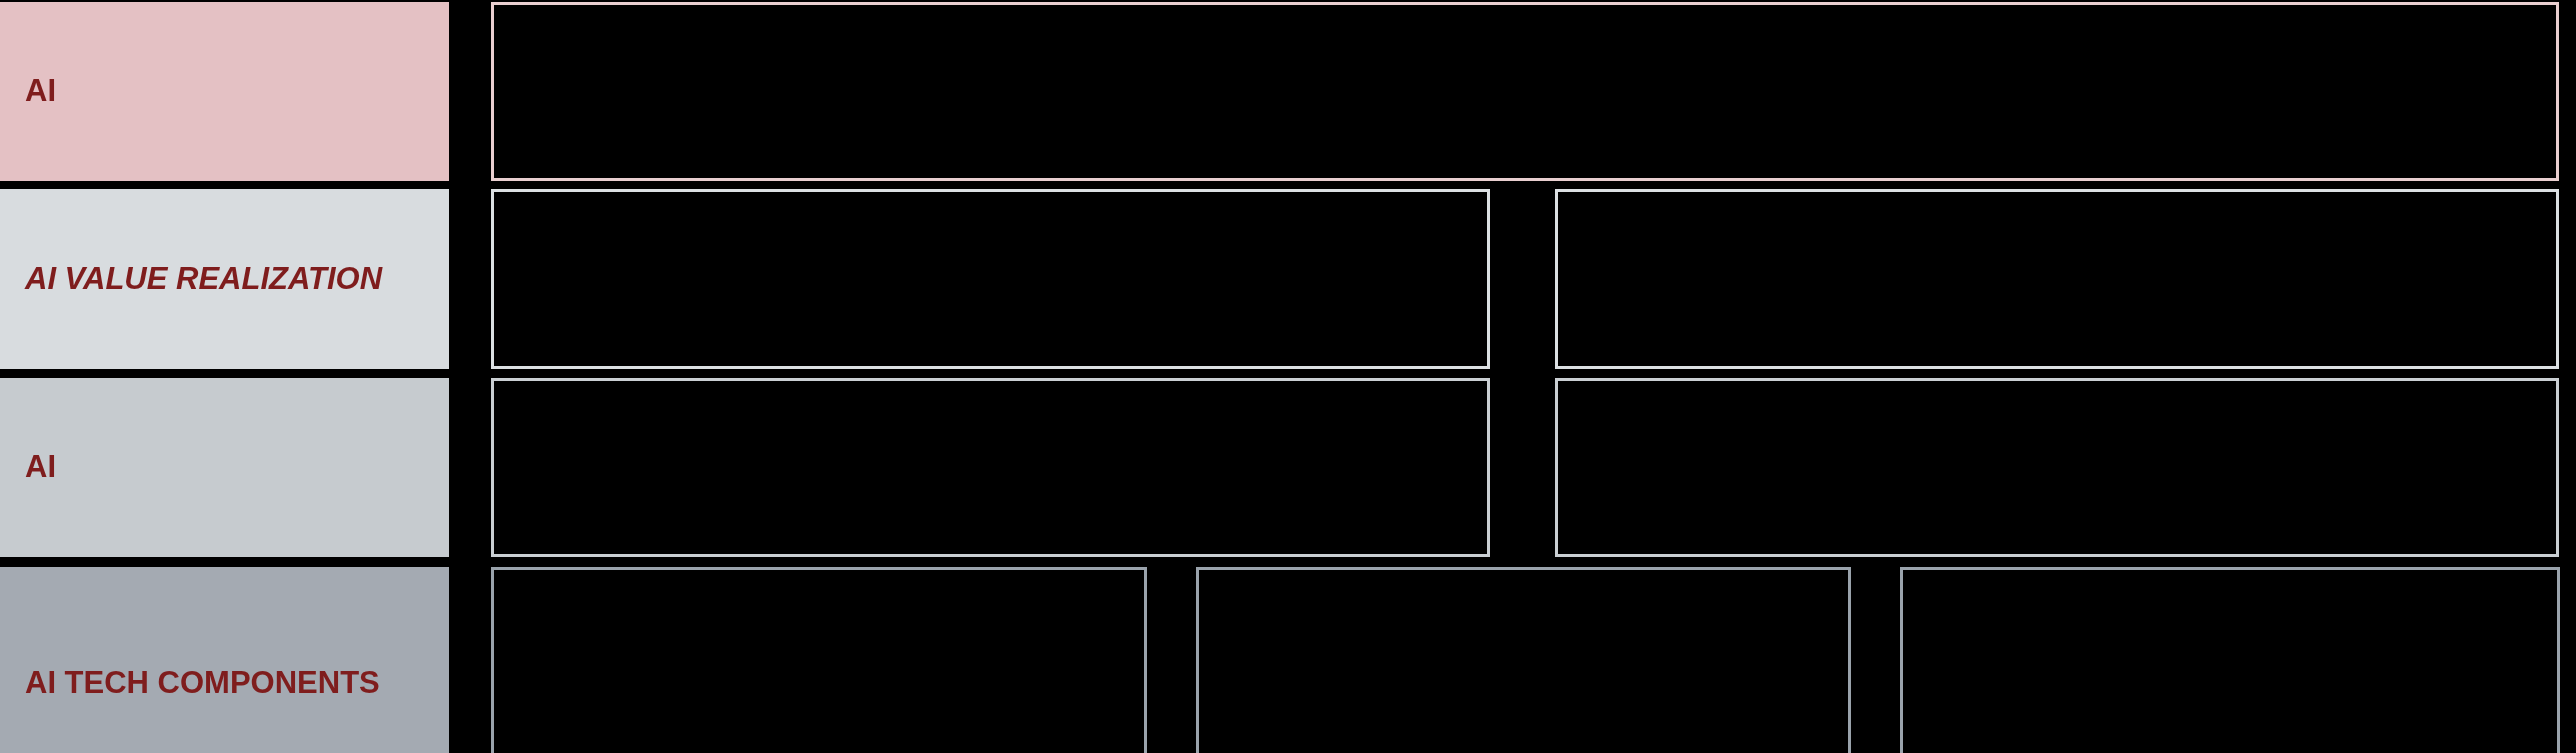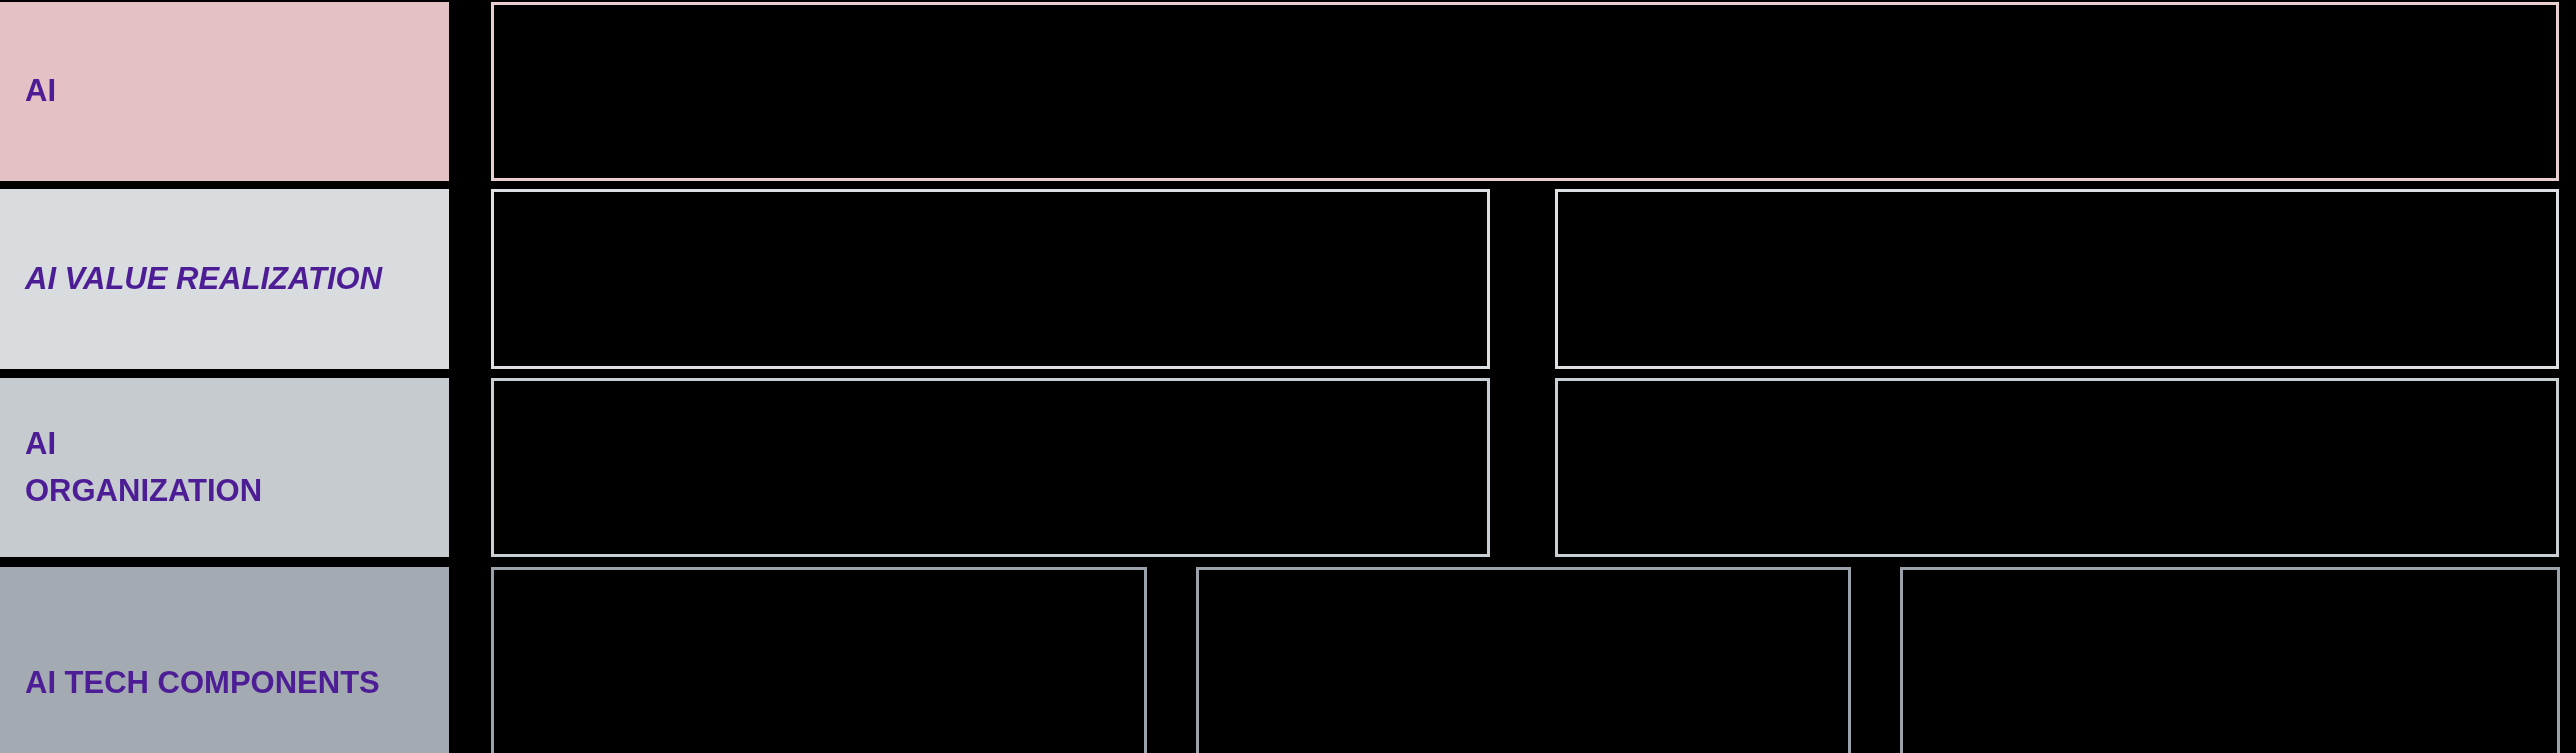--- a/index.html
+++ b/index.html
@@ -23,21 +23,21 @@
     flex-direction: column;
     justify-content: center;
     box-sizing: border-box;
     padding-left: 25px;
     padding-right: 6.2px;
   }
   .row-label .line {
     font-weight: 700;
     font-size: 31px;
     line-height: 1.5;
-    color: #4c1d95;
+    color: #7f1d1d;
     letter-spacing: 0;
     white-space: nowrap;
   }
   .content-box {
     position: absolute;
     box-sizing: border-box;
     background: #000000;
     border: 3.7px solid #ffffff;
   }
   
@@ -64,21 +64,20 @@
   <div class="content-box r1 b-full" style="border-color: rgb(233, 207, 208); background-color: rgb(0, 0, 0);"></div>
 
   <div class="row-label r2" style="background-color: rgb(216, 220, 223);">
     <div class="line">AI VALUE REALIZATION</div>
   </div>
   <div class="content-box r2 b-h1" style="border-color: rgb(220, 224, 227); background-color: rgb(0, 0, 0);"></div>
   <div class="content-box r2 b-h2" style="border-color: rgb(220, 224, 227); background-color: rgb(0, 0, 0);"></div>
 
   <div class="row-label r3" style="background-color: rgb(198, 203, 207);">
     <div class="line">AI</div>
-    <div class="line">ORGANIZATION</div>
   </div>
   <div class="content-box r3 b-h1" style="border-color: rgb(202, 207, 211); background-color: rgb(0, 0, 0);"></div>
   <div class="content-box r3 b-h2" style="border-color: rgb(202, 207, 211); background-color: rgb(0, 0, 0);"></div>
 
   <div class="row-label r4" style="background-color: rgb(164, 170, 178);">
     <div class="line">AI TECH COMPONENTS</div>
   </div>
   <div class="content-box r4 b-t1" style="border-color: rgb(154, 163, 172); background-color: rgb(0, 0, 0);"></div>
   <div class="content-box r4 b-t2" style="border-color: rgb(154, 163, 172); background-color: rgb(0, 0, 0);"></div>
   <div class="content-box r4 b-t3" style="border-color: rgb(154, 163, 172); background-color: rgb(0, 0, 0);"></div>

